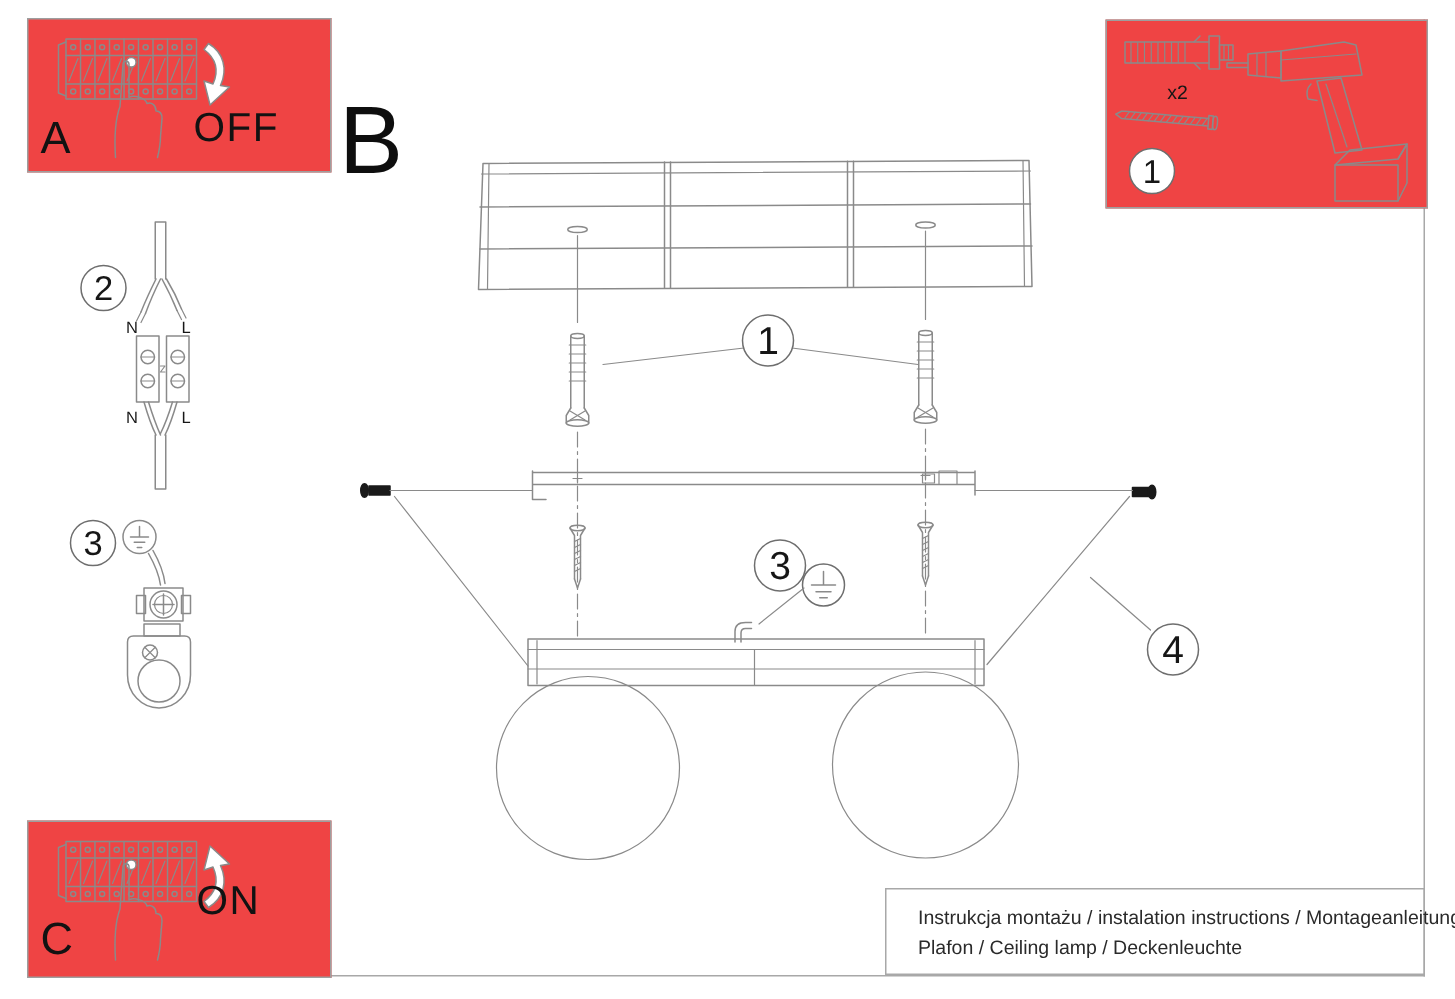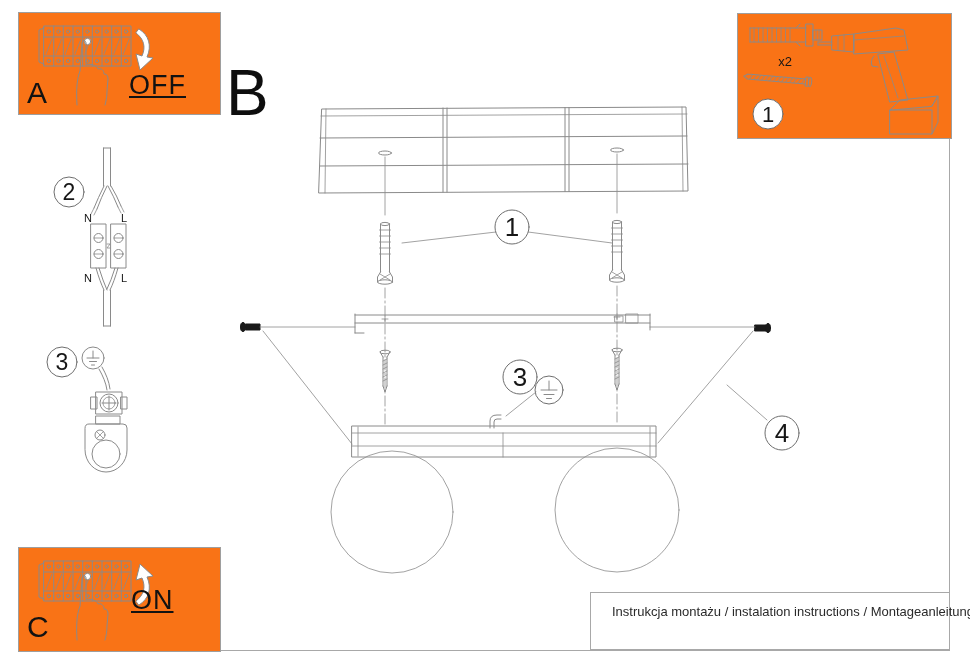--- a/index.html
+++ b/index.html
@@ -9,23 +9,23 @@
 
   
   svg.la * { stroke:#8a8a8a; fill:none; stroke-width:1; stroke-linecap:round; stroke-linejoin:round; }
   svg.la text { stroke:none; fill:#161616; font-family:"Liberation Sans", sans-serif; }
   svg.la .badge { fill:#ffffff; stroke:#6e6e6e; }
   svg.la .blk   { fill:#1a1a1a; stroke:#1a1a1a; }
   svg.la .wht   { fill:#ffffff; }
   svg.la .thin  { stroke-width:0.8; }
   svg.la .cdash { stroke-dasharray:10 3 2 3; }
 
-  .panel { position:absolute; border:1px solid #9e9e9e; background:#f97316; }
+  .panel { position:absolute; border:1px solid #9e9e9e; background:#ef4444; }
   .corner-letter { position:absolute; font-size:30px; color:#121212; }
-  .action-word   { position:absolute; font-size:27px; color:#121212; letter-spacing:1px;text-decoration:underline; }
+  .action-word   { position:absolute; font-size:27px; color:#121212; letter-spacing:1px; }
   .letter-b { position:absolute; left:226px; top:56px; font-size:64px; color:#0e0e0e; }
   .footer-box { position:absolute; left:590px; top:592px; width:360px; height:58px;
                 border:1px solid #a8a8a8; box-sizing:border-box; padding:9px 0 0 21px; }
   .footer-box div { font-size:13px; color:#2a2a2a; line-height:20px; white-space:nowrap; }
   .vline { position:absolute; width:1px; background:#a8a8a8; }
   .hline { position:absolute; height:1px; background:#a8a8a8; }
 </style>
 </head>
 <body>
 
@@ -262,15 +262,16 @@
       <circle class="badge" cx="552" cy="338" r="17"></circle>
       <text x="552" y="347" font-size="26" text-anchor="middle">4</text>
     </g>
 
     <circle class="thin" cx="162" cy="417" r="61"></circle>
     <circle class="thin" cx="387" cy="415" r="62"></circle>
   </svg>
 
   <div class="footer-box">
     <div>Instrukcja montażu / instalation instructions / Montageanleitung</div>
+    <div>Plafon / Ceiling lamp / Deckenleuchte</div>
   </div>
 
 </div>
 
 </body></html>

